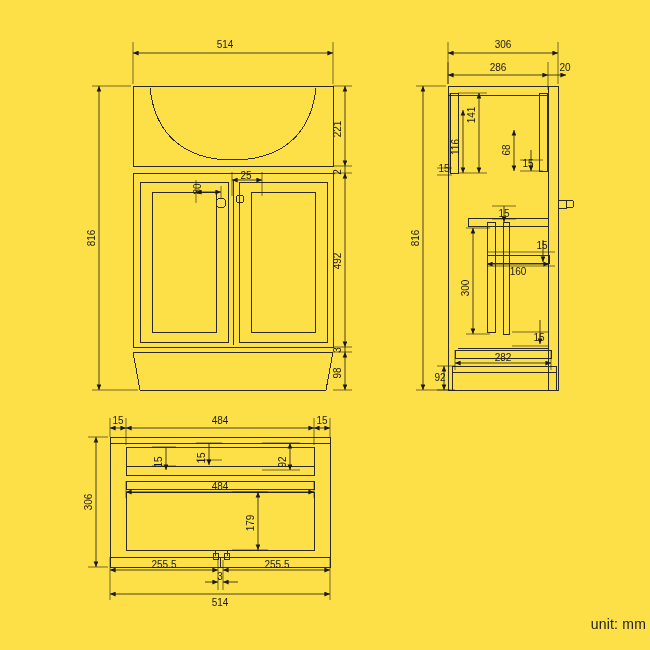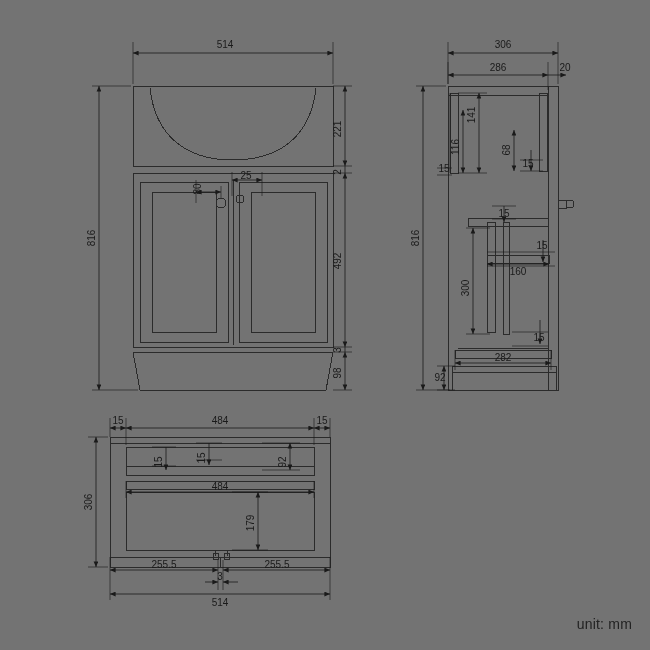--- a/index.html
+++ b/index.html
@@ -4,34 +4,34 @@
 <style>
   html, body {
     margin: 0;
     padding: 0;
     background: #ffffff;
   }
   #page {
     position: relative;
     width: 650px;
     height: 650px;
-    background: #737373;
+    background: #fde047;
     font-family: "Liberation Sans", sans-serif;
     overflow: hidden;
   }
   svg.draw {
     position: absolute;
     left: 0;
     top: 0;
     width: 650px;
     height: 650px;
   }
   .unit-label {
     position: absolute;
-    right: 18px;
+    right: 4px;
     bottom: 18px;
     font-size: 14px;
     color: #222222;
     font-family: "Liberation Sans", sans-serif;
     letter-spacing: 0.2px;
     padding-left: 10px;
   }
   text {
     font-family: "Liberation Sans", sans-serif;
     fill: #1a1a1a;

